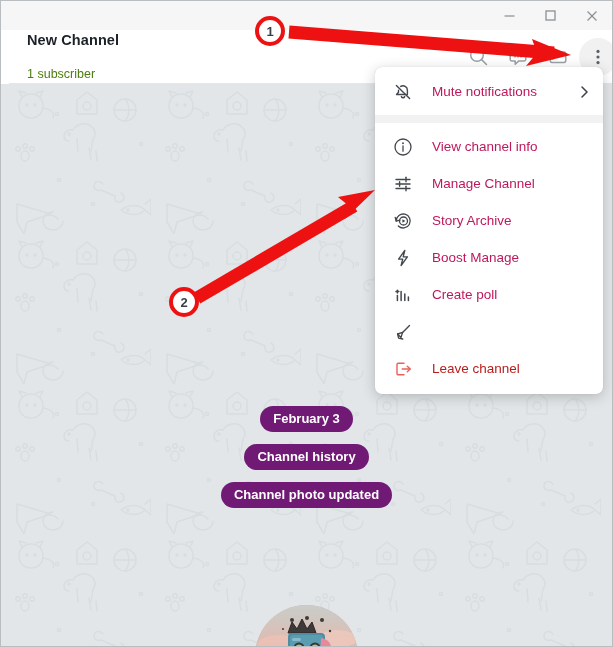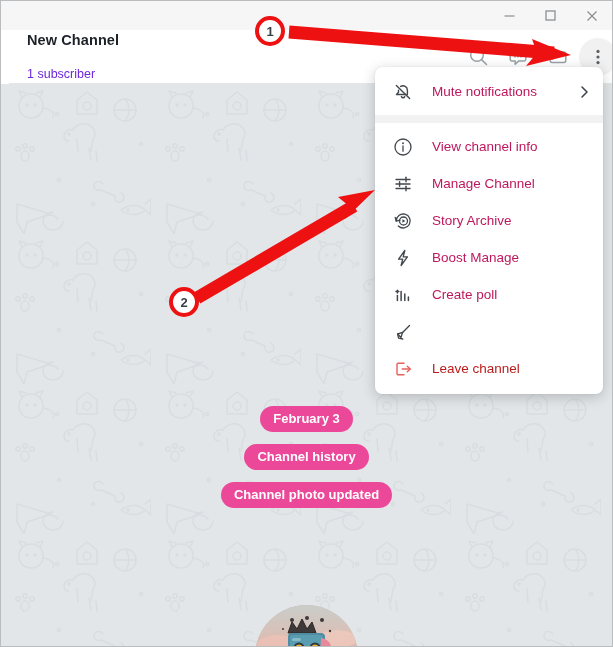--- a/index.html
+++ b/index.html
@@ -40,21 +40,21 @@
     display: flex; align-items: center;
     padding: 0 3px 0 18px;
     gap: 28px;
   }
   .header-texts { flex: 1 1 auto; min-width: 0; }
   .chan-title {
     font-size: 14.5px; font-weight: bold; color: #1c2128;
     letter-spacing: 0.1px; line-height: 18px;
   }
   .chan-sub {
-    font-size: 12.5px; color: #6d28d9; line-height: 17px; margin-top: 17px;
+    font-size: 12.5px; color: #4d7c0f; line-height: 17px; margin-top: 17px;
   }
   .header-actions { display: flex; align-items: center; gap: 2px; }
   .hdr-icon {
     width: 38px; height: 38px; border-radius: 50%;
     display: flex; align-items: center; justify-content: center;
     color: #9aa0a6;
   }
   .hdr-icon.active { background: #f1f1f1; }
 
   
@@ -65,21 +65,21 @@
     overflow: hidden;
   }
   .pattern { position: absolute; inset: 0; opacity: 0.55; }
 
   
   .service-stack {
     position: absolute; left: 0; right: 0; top: 322px;
     display: flex; flex-direction: column; align-items: center; gap: 12px;
   }
   .service-bubble {
-    background: #ec4899;
+    background: #701a75;
     color: #ffffff;
     font-size: 13px; font-weight: bold;
     padding: 5px 13px 6px;
     border-radius: 13px;
     white-space: nowrap;
     line-height: 15px;
   }
 
   
   .avatar-wrap {

